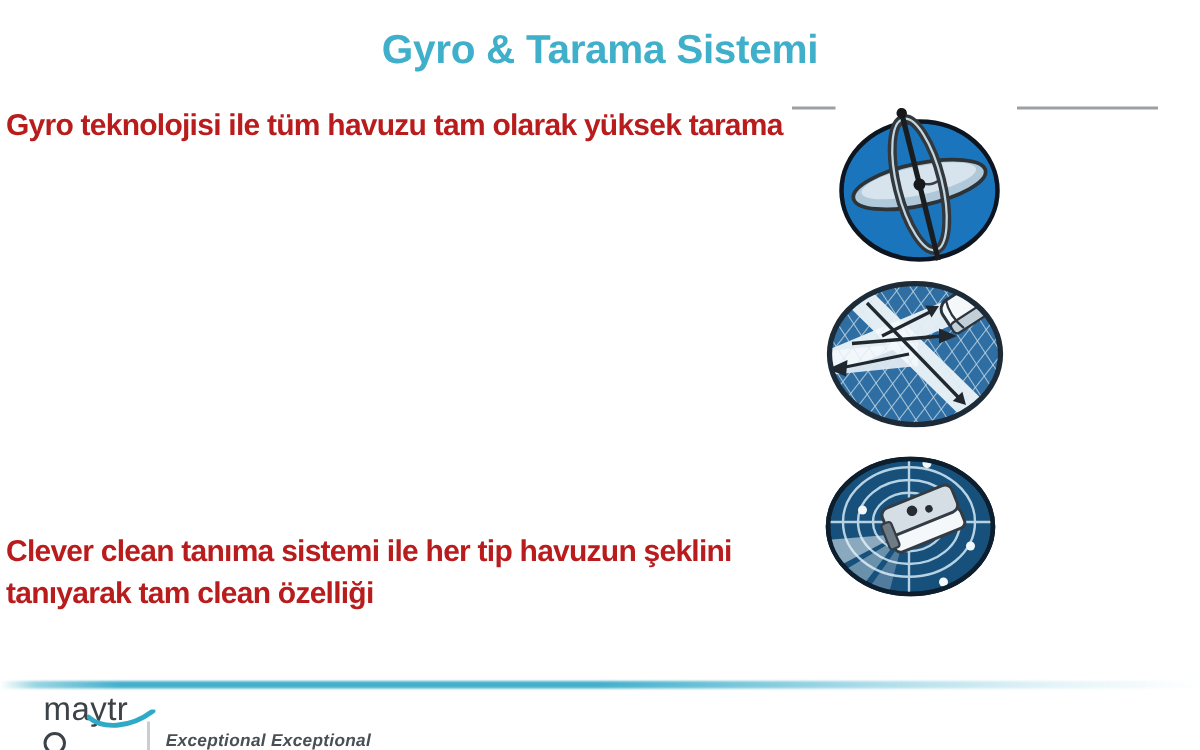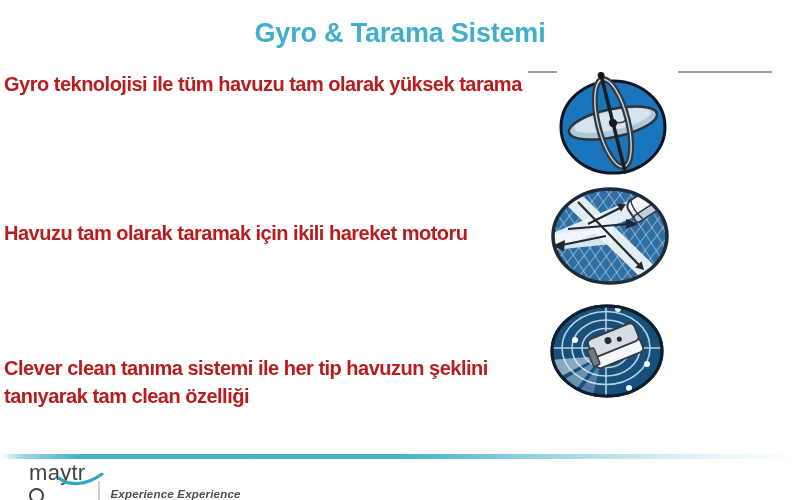--- a/index.html
+++ b/index.html
@@ -46,23 +46,20 @@
 
 <div class="slide">
 
   <div class="slide-title">Gyro &amp; Tarama Sistemi</div>
 
   <div class="rule rule-left"></div>
   <div class="rule rule-right"></div>
 
   <div class="bullet bullet-1">
     <span>Gyro teknolojisi ile tüm havuzu tam olarak yüksek tarama</span>
-  </div>
-  <div class="bullet bullet-2">
-    <span>Havuzu tam olarak taramak için ikili hareket motoru</span>
   </div>
   <div class="bullet bullet-3">
     <span>Clever clean tanıma sistemi ile her tip havuzun şeklini</span>
     <span>tanıyarak tam clean özelliği</span>
   </div>
 
   <div class="icon-box icon-1">
     <svg width="112" height="106" viewBox="0 0 112 106">
       <ellipse cx="57" cy="57" rx="52" ry="46" fill="#1B75BC" stroke="#0C1520" stroke-width="3"></ellipse>
       <g transform="rotate(-12 57 53)">
@@ -165,16 +162,16 @@
   <div class="logo">
     <span class="brand">
       <span>maytr</span>
         <span class="brand-o"></span>
         <span>ikili</span>
       <svg class="brand-wave" width="48" height="14" viewBox="0 0 48 14">
         <path d="M1,5 C10,13 28,13 44,1" fill="none" stroke="#2EA9C6" stroke-width="3.2" stroke-linecap="round"></path>
       </svg>
     </span>
     <span class="logo-divider"></span>
-    <span class="tagline">Experience Experience</span>
+    <span class="tagline">Exceptional Exceptional</span>
   </div>
 
 </div>
 
 </body></html>

